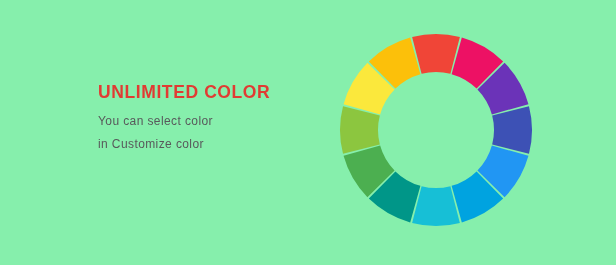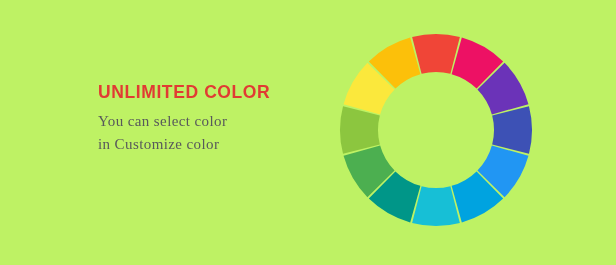--- a/index.html
+++ b/index.html
@@ -14,21 +14,21 @@
     font-family: "Liberation Sans", sans-serif;
     position: relative;
   }
 
   #banner {
     position: absolute;
     left: 0;
     top: 0;
     width: 616px;
     height: 265px;
-    background: #bef264;
+    background: #86efac;
   }
 
   
   #text-block {
     position: absolute;
     left: 98px;
     top: 82px;
     width: 210px;
   }
 
@@ -37,22 +37,22 @@
     font-size: 17.5px;
     font-weight: bold;
     letter-spacing: 0.6px;
     color: #e13b33;
     line-height: 20px;
     margin: 0 0 8px 0;
     white-space: nowrap;
   }
 
   .subline {
-    font-family: Liberation Serif, serif;
-    font-size: 15px;
+    font-family: Liberation Sans, sans-serif;
+    font-size: 12px;
     font-weight: normal;
     letter-spacing: 0.4px;
     color: #58595b;
     line-height: 23px;
     white-space: nowrap;
   }
 
   
   #color-wheel-wrap {
     position: absolute;

